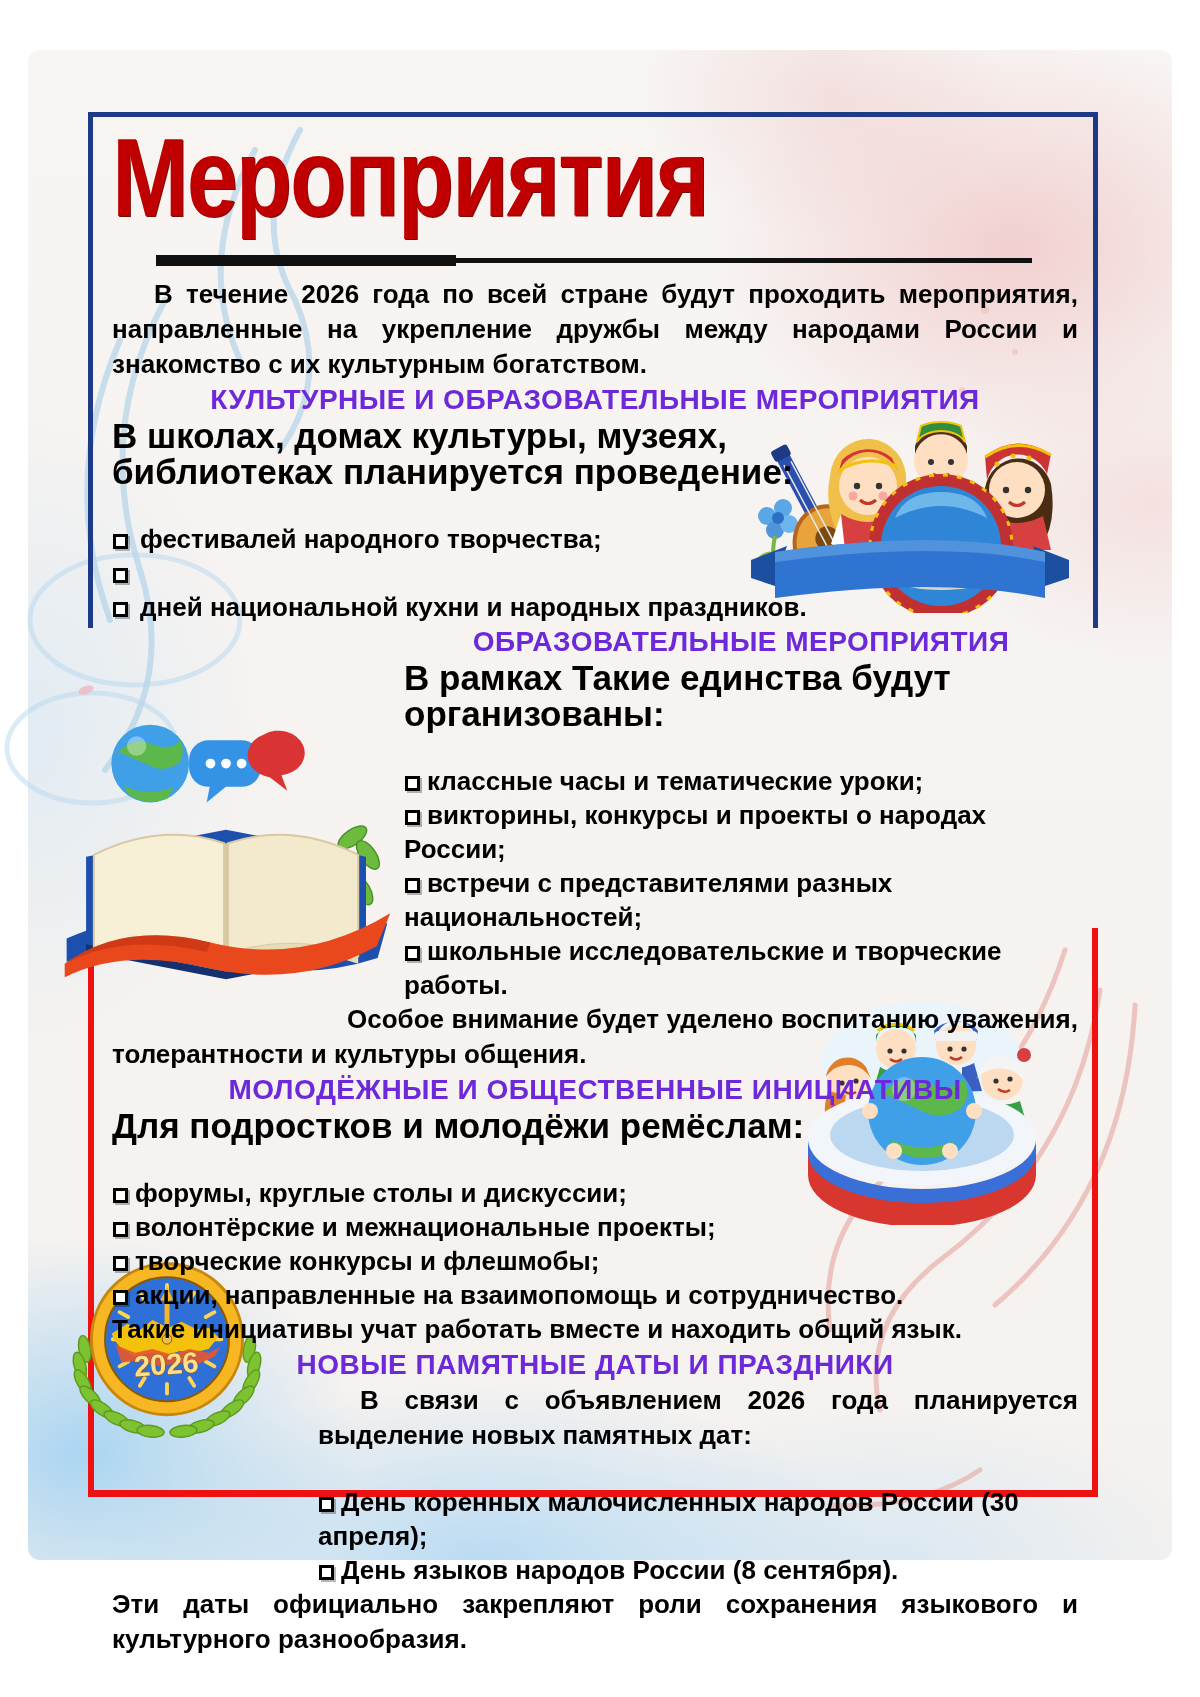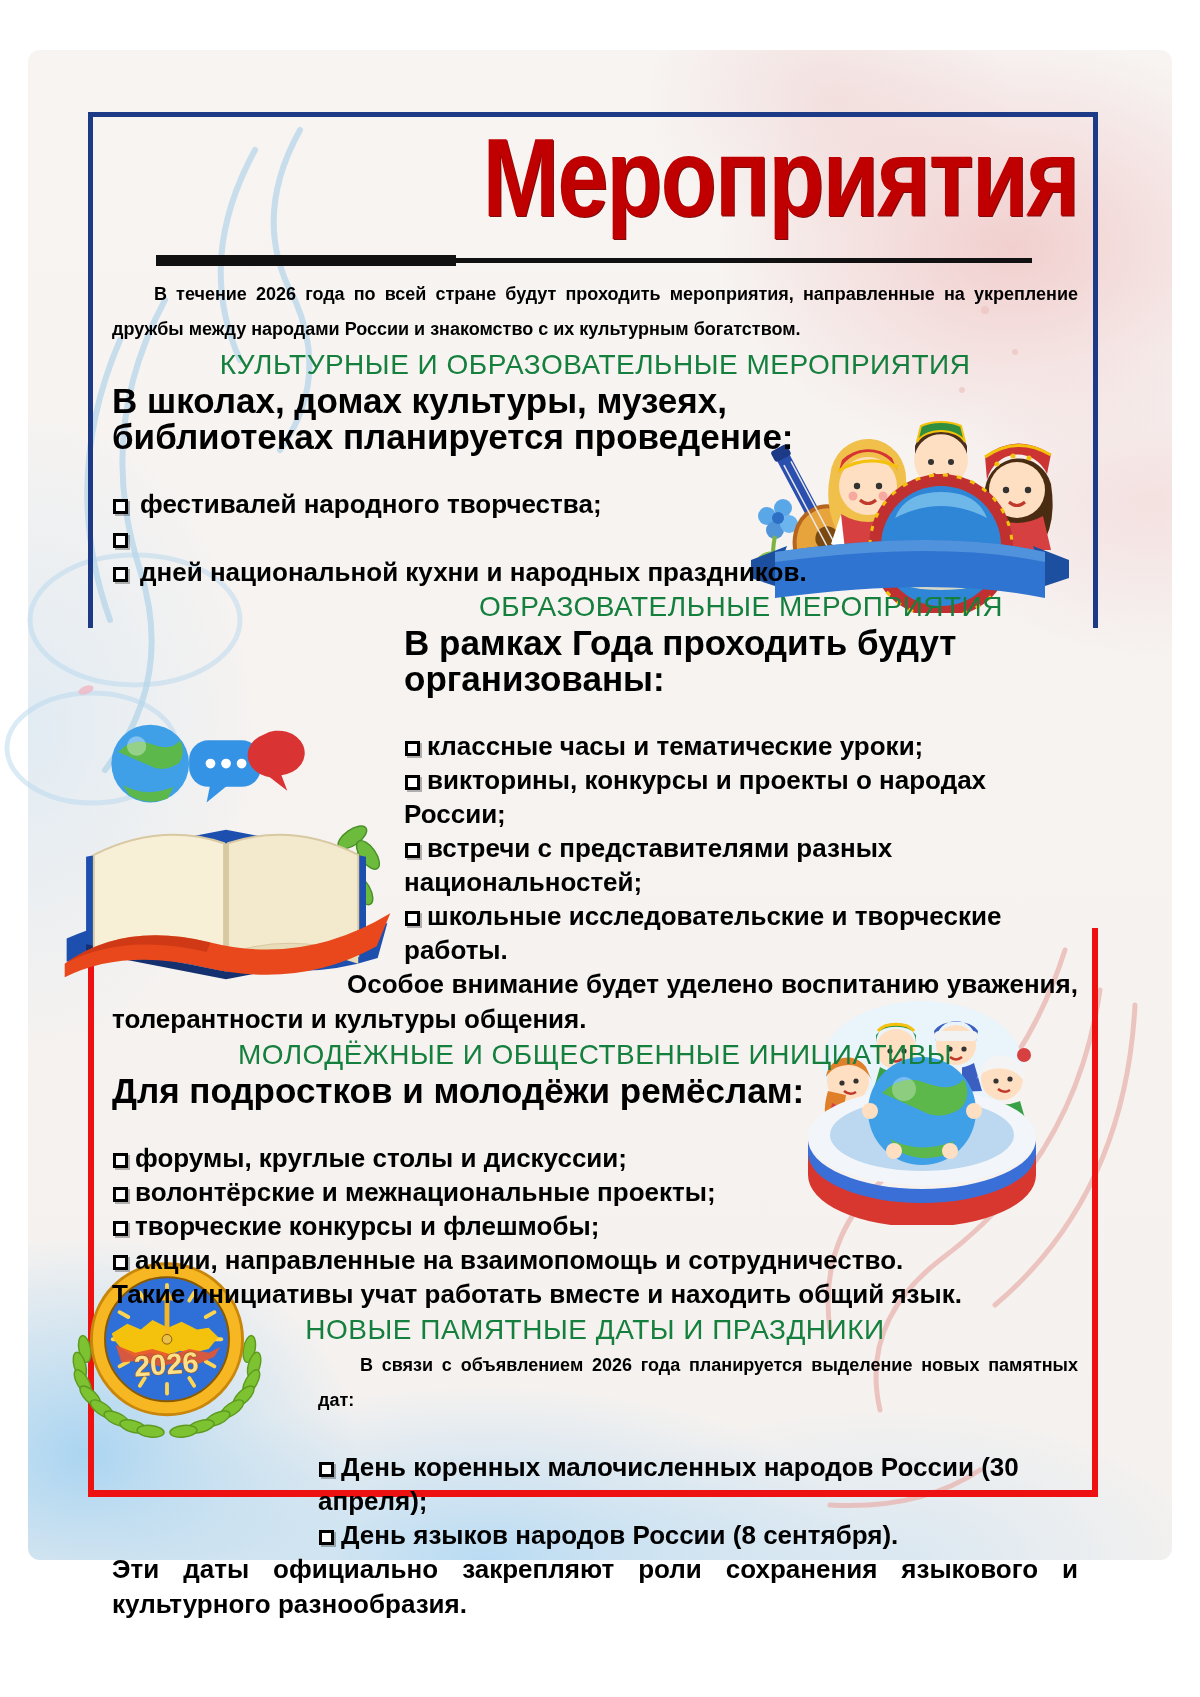--- a/index.html
+++ b/index.html
@@ -27,31 +27,31 @@
   .frame-navy {
     position:absolute; left:88px; top:112px; width:1010px; height:516px; z-index:2;
     border-top:5px solid #1d3a86; border-left:5px solid #1d3a86; border-right:5px solid #1d3a86;
   }
   .frame-red {
     position:absolute; left:88px; top:928px; width:1010px; height:569px; z-index:2;
     border-left:6px solid #ee1111; border-right:6px solid #ee1111; border-bottom:7px solid #ee1111;
   }
   
   .content { position:absolute; left:112px; top:122px; width:966px; z-index:4; font-weight:700; }
-  .title-wrap { height:112px; text-align:right; }
+  .title-wrap { height:112px; text-align:left; }
   .title {
     display:inline-block; font-size:92px; line-height:92px; font-weight:800;
     color:#c00000; letter-spacing:-2px; transform:scaleY(1.2); transform-origin:center top;
     text-shadow:1px 1px 0 #7e0b0b;
   }
   .divider { position:relative; height:5px; background:#111; margin:24px 46px 14px 44px; }
   .divider::before { content:""; position:absolute; left:0; top:-3px; width:300px; height:11px; background:#111; }
-  .intro { font-size:18px; line-height:35px; text-align:justify; text-indent:42px; }
-  h2.sec { font-size:28px; line-height:36px; font-weight:400; text-align:center;
-           color:#15803d; letter-spacing:.5px; }
+  .intro { font-size:26px; line-height:35px; text-align:justify; text-indent:42px; }
+  h2.sec { font-size:28px; line-height:36px; font-weight:700; text-align:center;
+           color:#6d28d9; letter-spacing:.5px; }
   .lead { font-size:35px; line-height:36px; white-space:pre-line; }
   ul.checklist { list-style:none;margin-top:32px; }
   ul.checklist li { font-size:26px; line-height:34px; white-space:pre-line; }
   .cb { display:inline-block; width:15px; height:15px; border:3px solid #000; background:#fff;
         margin:0 7px 0 1px; vertical-align:-1px; box-shadow:2px 2px 0 rgba(0,0,0,.28); }
   ul.sp li .cb { margin-right:12px; }
   .outro { font-size:26px; line-height:35px; text-align:justify; }
   .sec2-block { margin-left:292px; }
   .outro-indent { text-indent:235px; }
   .sec4-block { margin-left:206px; }
@@ -338,21 +338,21 @@
     <p class="lead">В школах, домах культуры, музеях,
 библиотеках планируется проведение:</p>
     <ul class="checklist sp">
       <li><span class="cb"></span><span>фестивалей народного творчества;</span></li>
       <li><span class="cb"></span></li>
       <li><span class="cb"></span><span>дней национальной кухни и народных праздников.</span></li>
     </ul>
 
     <div class="sec2-block">
       <h2 class="sec">ОБРАЗОВАТЕЛЬНЫЕ МЕРОПРИЯТИЯ</h2>
-      <p class="lead">В рамках Года проходить будут организованы:</p>
+      <p class="lead">В рамках Такие единства будут организованы:</p>
       <ul class="checklist">
         <li><span class="cb"></span><span>классные часы и тематические уроки;</span></li>
         <li><span class="cb"></span><span>викторины, конкурсы и проекты о народах России;</span></li>
         <li><span class="cb"></span><span>встречи с представителями разных национальностей;</span></li>
         <li><span class="cb"></span><span>школьные исследовательские и творческие работы.</span></li>
       </ul>
     </div>
     <p class="outro outro-indent">Особое внимание будет уделено воспитанию уважения, толерантности и культуры общения.</p>
 
     <h2 class="sec">МОЛОДЁЖНЫЕ И ОБЩЕСТВЕННЫЕ ИНИЦИАТИВЫ</h2>

